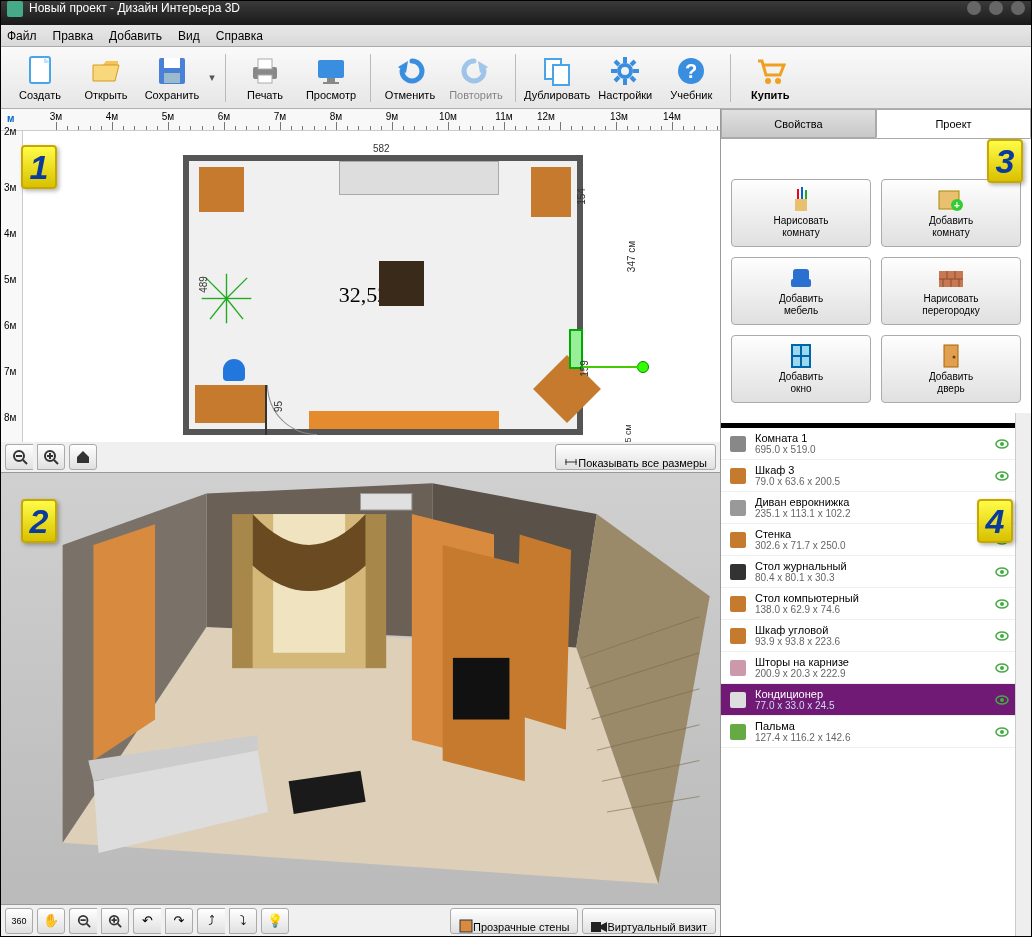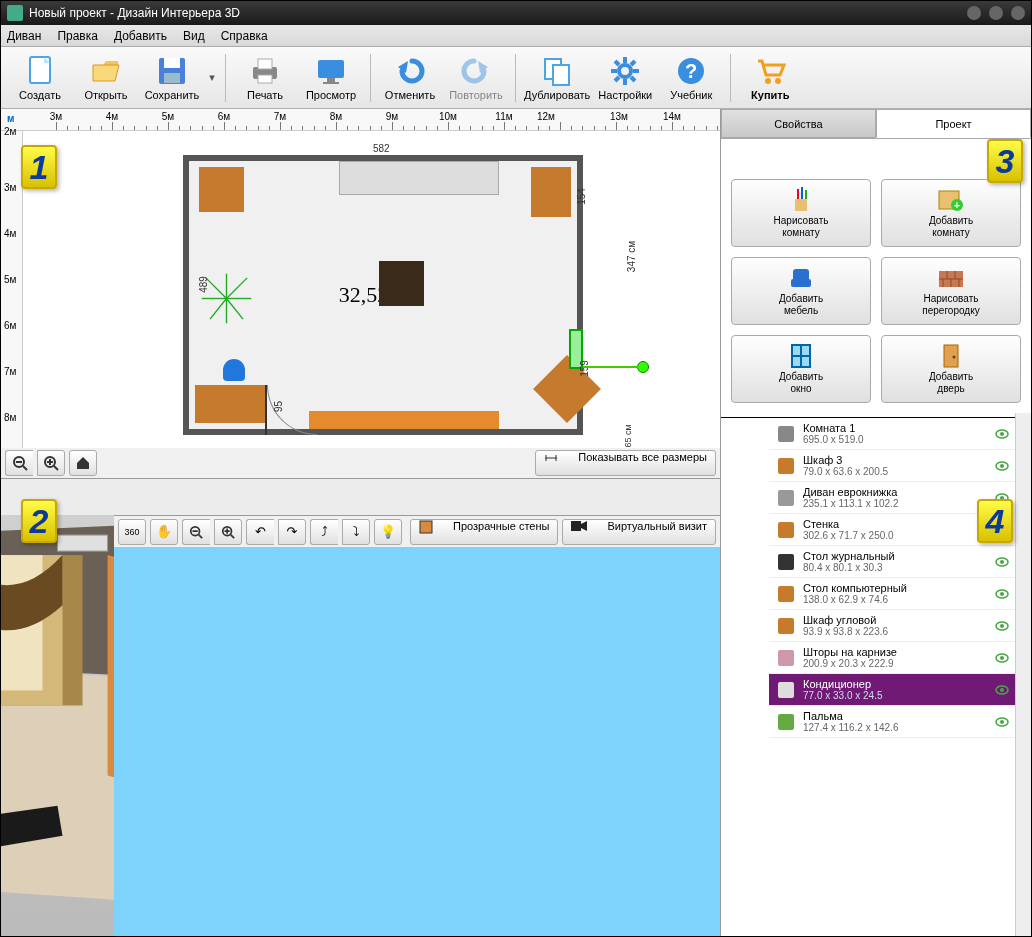--- a/index.html
+++ b/index.html
@@ -1,18 +1,18 @@
 <!DOCTYPE html>
 <html><head>
 <meta charset="utf-8">
 <style>
 * { box-sizing: border-box; margin: 0; padding: 0; }
 body { font-family: Tahoma, Arial, sans-serif; font-size: 11px; background: #000; width: 1032px; height: 937px; overflow: hidden; }
 .window { display: flex; flex-direction: column; width: 100%; height: 100%; background: #ececec; border: 1px solid #000; }
-.titlebar { background: linear-gradient(#3a3a3a, #1a1a1a); color: #fff; height: 24px; display: flex; align-items: center; padding: 0 6px; font-size: 12px; }
+.titlebar { background: linear-gradient(#3a3a3a, #1a1a1a); color: #fff; height: 24px; display: flex; align-items: flex-start; padding: 0 6px; font-size: 12px; }
 .titlebar .icon { width: 16px; height: 16px; background: #4a8; border-radius: 2px; margin-right: 6px; }
 .titlebar .spacer { flex: 1; }
 .titlebar .winbtn { width: 14px; height: 14px; border-radius: 50%; margin-left: 8px; background: #666; }
 .menubar { background: linear-gradient(#e8e8e8, #d8d8d8); border-bottom: 1px solid #aaa; height: 22px; display: flex; align-items: center; padding: 0 6px; gap: 16px; font-size: 12px; }
 .menubar span { cursor: default; }
 .toolbar { background: linear-gradient(#fafafa, #e6e6e6); border-bottom: 1px solid #b0b0b0; height: 62px; display: flex; align-items: center; padding: 2px 8px; gap: 4px; }
 .tbtn { display: flex; flex-direction: column; align-items: center; justify-content: center; min-width: 62px; height: 58px; cursor: pointer; font-size: 11px; }
 .tbtn .ticon { width: 32px; height: 32px; margin-bottom: 2px; }
 .tsep { width: 1px; height: 48px; background: #bbb; margin: 0 4px; }
 .dropdown-arrow { width: 10px; display:flex; align-items:center; justify-content:center; color:#555; }
@@ -28,31 +28,31 @@
 .ruler-v .ticklbl { position: absolute; left: 3px; transform: translateY(-50%); font-size: 10px; }
 .canvas2d { flex: 1; background: #fff; position: relative; overflow: hidden; }
 .room { position: absolute; left: 160px; top: 24px; width: 400px; height: 280px; background: #f0f0f0; border: 6px solid #555; }
 .room-area { position:absolute; top: 50%; left: 45%; transform:translate(-50%,-50%); font-size: 22px; font-family: "Times New Roman", serif; }
 .dim { position: absolute; font-size: 10px; color: #333; }
 .furniture { position: absolute; }
 .plan-tools { height: 30px; display: flex; align-items: center; gap: 4px; padding: 2px 4px; background: #f0f0f0; }
 .smallbtn { width: 28px; height: 26px; background: linear-gradient(#fff,#e0e0e0); border: 1px solid #aaa; border-radius: 3px; display:flex; align-items:center; justify-content:center; cursor:pointer; font-size:13px; }
 .smallbtn.grouped-left{border-radius:3px 0 0 3px;border-right:none;}
 .smallbtn.grouped-right{border-radius:0 3px 3px 0;}
-.textbtn { height: 26px; background: linear-gradient(#fff,#e0e0e0); border: 1px solid #aaa; border-radius: 3px; display:flex; align-items:flex-start; padding: 0 8px; gap: 20px; cursor:pointer; }
-.view3d { flex: 1; background: #7dd3fc; position: relative; display:flex; flex-direction:row;margin-top:36px; }
+.textbtn { height: 26px; background: linear-gradient(#fff,#e0e0e0); border: 1px solid #aaa; border-radius: 3px; display:flex; align-items:flex-end; padding: 0 8px; gap: 0; cursor:pointer; }
+.view3d { flex: 1; background: #737373; position: relative; display:flex; flex-direction:column; }
 .view3d-canvas { flex:1; background: linear-gradient(#d0d0d0,#bababa); position:relative; overflow:hidden; }
 .view3d-tools { height: 32px; display: flex; align-items: center; gap: 4px; padding: 2px 4px; background: #f0f0f0; border-top:1px solid #999;}
 .tabs { height: 30px; display: flex; background: #e6e6e6; border-bottom: 1px solid #aaa; }
 .tab { flex: 1; display:flex; align-items:center; justify-content:center; border:1px solid #aaa; background: linear-gradient(#e0e0e0,#c8c8c8); cursor:pointer; font-size:11px; }
 .tab.active { background: #fff; border-bottom:1px solid #fff; }
 .actions { padding: 40px 10px 10px; display: grid; grid-template-columns: 1fr 1fr; gap: 10px; }
 .actionbtn { height: 68px; background: linear-gradient(#fefefe,#e0e0e0); border:1px solid #aaa; border-radius:4px; display:flex; flex-direction:column; align-items:center; justify-content:center; font-size:10px; text-align:center; line-height:1.2; cursor:pointer; gap:2px;}
 .actionbtn .aicon{width:28px;height:26px;}
-.objlist { flex:1; overflow-y:auto; border-top:1px solid #000000; margin-top: 4px; padding-left: 48px;}
+.objlist { flex:1; overflow-y:auto; border-top:5px solid #000000; margin-top: 10px;}
 .objitem { display:flex; align-items:center; gap:6px; padding: 4px 6px; border-bottom:1px solid #eee; cursor:pointer; }
 .objitem .oicon{width:22px;height:22px;flex-shrink:0;}
 .objitem .otext{flex:1;}
 .objitem .oname{font-size:11px;}
 .objitem .odim{font-size:10px;color:#666;}
 .objitem.selected{background:#701a75;color:#fff;}
 .objitem.selected .odim{color:#cde;}
 .eye{width:14px;height:10px;}
 .eye svg{display:block;}
 .annot { position:absolute; width:36px; height:44px; background: linear-gradient(#fffc48, #d8c100); border: 2px solid #c7a800; border-radius: 4px; display:flex; align-items:center; justify-content:center; font-size: 34px; font-weight: bold; font-style: italic; color:#0a3b9c; z-index: 100; box-shadow: 2px 2px 4px rgba(0,0,0,.3);}
@@ -69,21 +69,21 @@
   <div class="titlebar">
     <div class="icon"></div>
     <span>Новый проект - Дизайн Интерьера 3D</span>
     <div class="spacer"></div>
     <div class="winbtn"></div>
     <div class="winbtn"></div>
     <div class="winbtn"></div>
   </div>
 
   <div class="menubar">
-    <span>Диван</span>
+    <span>Файл</span>
     <span>Правка</span>
     <span>Добавить</span>
     <span>Вид</span>
     <span>Справка</span>
   </div>
 
   <div class="toolbar">
     <div class="tbtn">
       <svg class="ticon" viewBox="0 0 32 32">
           <rect x="6" y="2" width="20" height="26" rx="2" fill="#fff" stroke="#4aa4e8" stroke-width="2"></rect>

